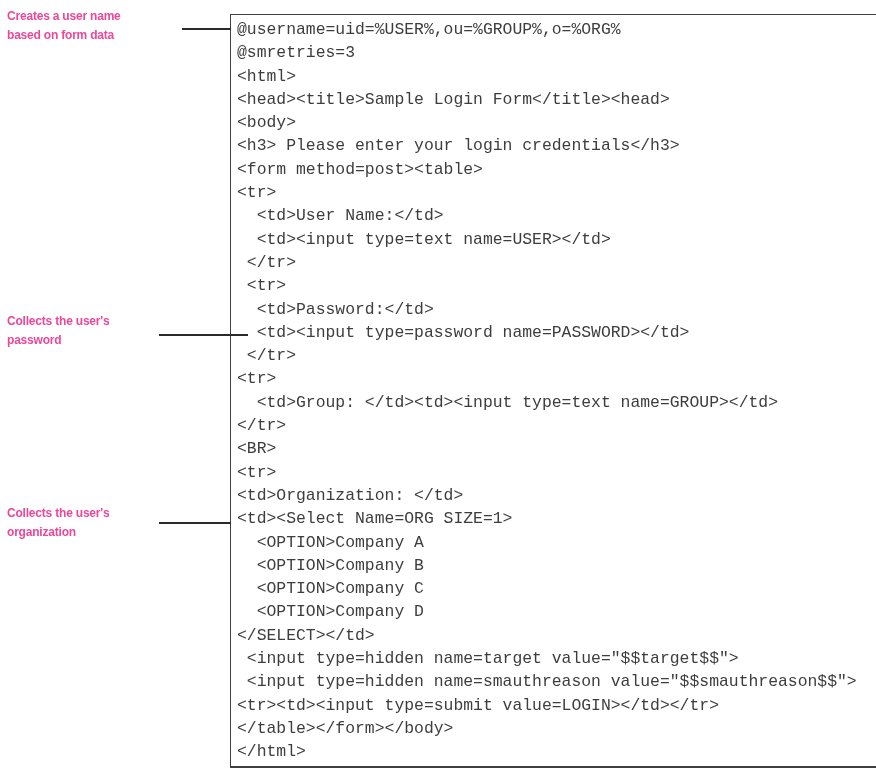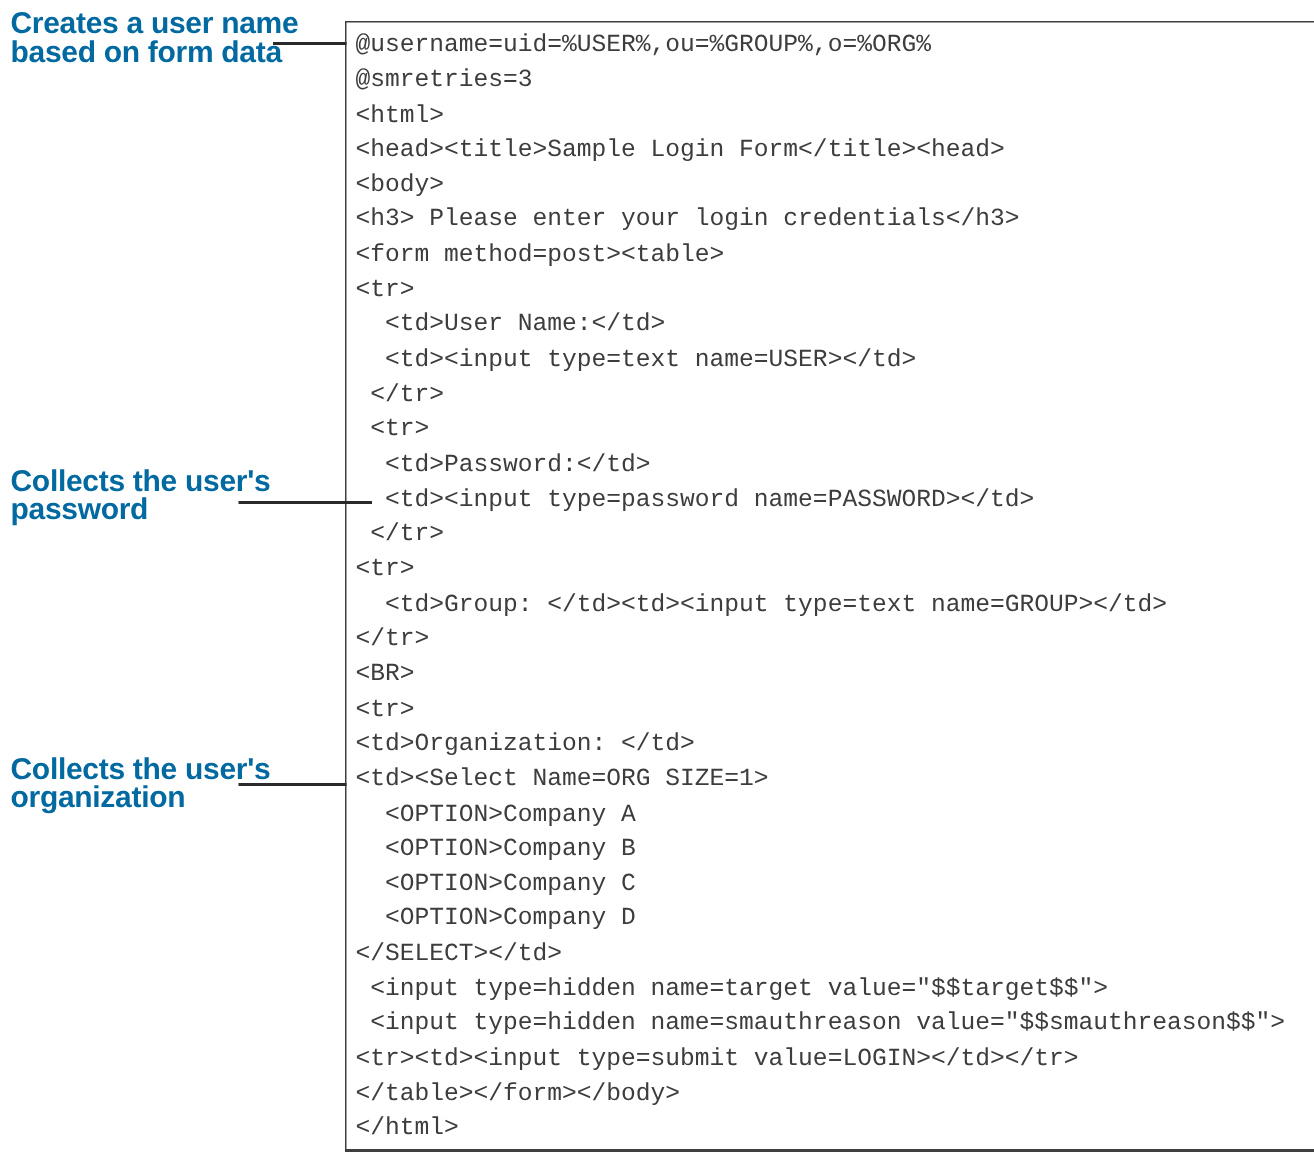--- a/index.html
+++ b/index.html
@@ -30,23 +30,23 @@
     font-size: 16.4px;
     line-height: 23.3px;
     color: #3d3d3d;
     white-space: pre;
     overflow: hidden;
   }
   .callout {
     position: absolute;
     left: 7px;
     font-weight: bold;
-    font-size: 20px;
+    font-size: 12px;
     line-height: 19px;
-    color: #0369a1;
+    color: #ec4899;
     white-space: pre-line;
     letter-spacing: -0.2px;
   }
   .callout-1 { top: 7px; }
   .callout-2 { top: 312px; }
   .callout-3 { top: 504px; }
   .connector {
     position: absolute;
     height: 2px;
     background: #2a2a2a;

